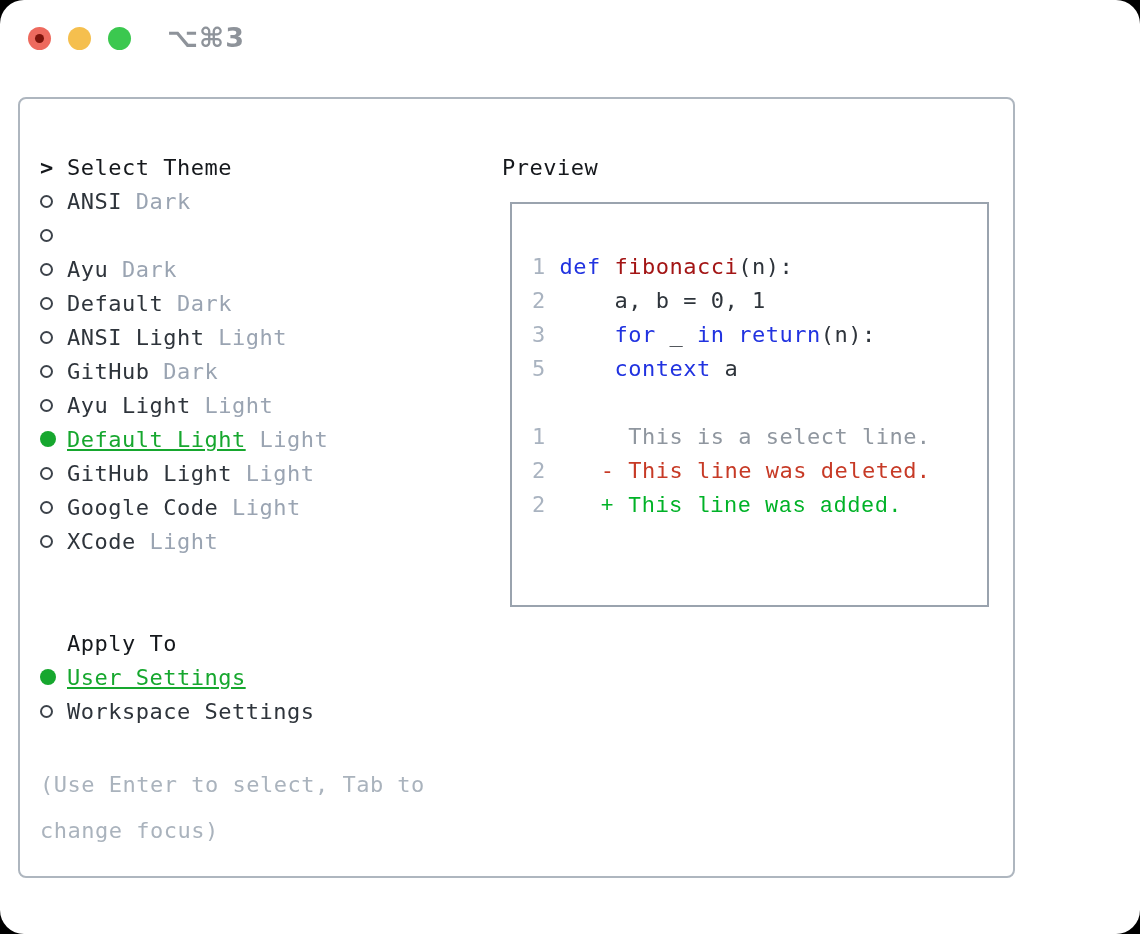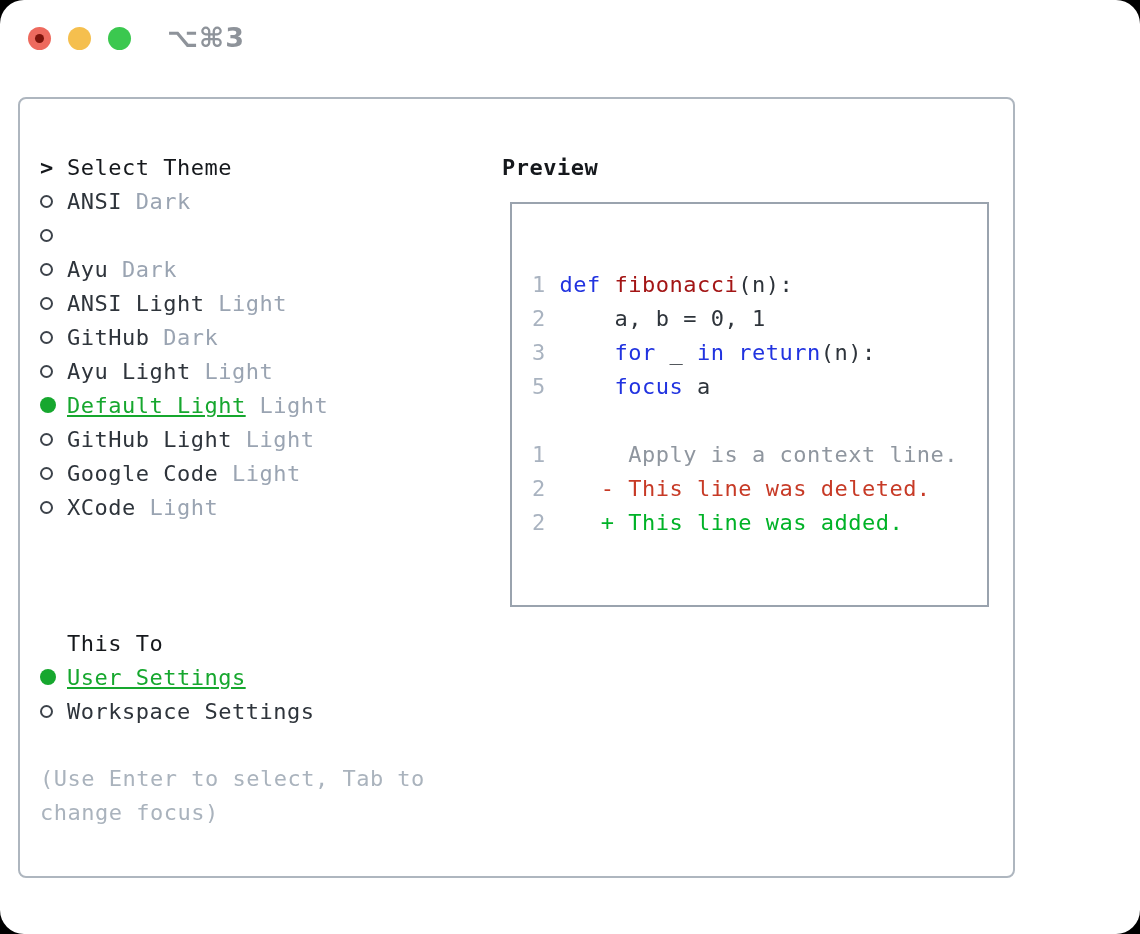--- a/index.html
+++ b/index.html
@@ -31,32 +31,32 @@
   .marker{display:flex;align-items:center;justify-content:flex-start;width:27px;flex:0 0 27px;}
   .chev{font-weight:bold;color:var(--hdr);}
   .hdr{font-weight:normal;color:var(--hdr);}
   .circle{width:13px;height:13px;border:2px solid #3d434b;border-radius:50%;}
   .circle.sel{width:16px;height:16px;border:none;background:var(--green);}
   .sfx{color:var(--sfx);}
   .sel-label .nm{color:var(--green);text-decoration:underline;}
 
   .left-col{position:absolute;left:20px;top:51px;}
   .apply-col{position:absolute;left:20px;top:527px;}
-  .hint{position:absolute;left:20px;top:663px;width:420px;font-size:22px;line-height:34px;letter-spacing:.5px;color:var(--hint);}
+  .hint{position:absolute;left:20px;top:663px;width:420px;font-size:22px;line-height:46px;letter-spacing:.5px;color:var(--hint);}
 
-  .preview-title{position:absolute;left:482px;top:51px;height:34px;display:flex;align-items:center;font-size:22px;font-weight:bold;letter-spacing:.5px;color:var(--hdr);}
-  .preview-box{position:absolute;left:490px;top:103px;width:479px;height:405px;border:2px solid var(--pborder);background:#fff;padding:68px 0 0 20px;overflow:hidden;}
+  .preview-title{position:absolute;left:482px;top:51px;height:34px;display:flex;align-items:center;font-size:22px;font-weight:normal;letter-spacing:.5px;color:var(--hdr);}
+  .preview-box{position:absolute;left:490px;top:103px;width:479px;height:405px;border:2px solid var(--pborder);background:#fff;padding:50px 0 0 20px;overflow:hidden;}
   .code-line{height:34px;font-size:22px;letter-spacing:.5px;white-space:pre;color:var(--txt);}
   .c-num{color:var(--num);}
   .c-kw{color:var(--kw);}
   .c-fn{color:var(--fn);}
   .c-plain{color:var(--txt);}
   .c-ctx{color:var(--ctx);}
   .c-del{color:var(--del);}
-  .c-add{color:var(--add);}
+  .c-add{color:var(--add);font-family:Liberation Mono, monospace;}
 </style>
 </head>
 <body>
 
 <div class="window">
 
   <div class="titlebar">
     <div class="light red">
       <span class="dot"></span>
     </div>
@@ -69,51 +69,52 @@
 
     <div class="left-col">
       <div class="row">
         <span class="marker chev">&gt;</span>
         <span class="hdr">Select Theme</span>
       </div>
       <div id="theme-items">
           <div class="row"><span class="marker"><span class="circle"></span></span><span class="label"><span class="nm">ANSI</span><span class="sfx"> Dark</span></span></div>
           <div class="row"><span class="marker"><span class="circle"></span></span></div>
           <div class="row"><span class="marker"><span class="circle"></span></span><span class="label"><span class="nm">Ayu</span><span class="sfx"> Dark</span></span></div>
+          <div class="row"><span class="marker"><span class="circle"></span></span><span class="label"><span class="nm">Default</span><span class="sfx"> Dark</span></span></div>
           <div class="row"><span class="marker"><span class="circle"></span></span><span class="label"><span class="nm">ANSI Light</span><span class="sfx"> Light</span></span></div>
           <div class="row"><span class="marker"><span class="circle"></span></span><span class="label"><span class="nm">GitHub</span><span class="sfx"> Dark</span></span></div>
           <div class="row"><span class="marker"><span class="circle"></span></span><span class="label"><span class="nm">Ayu Light</span><span class="sfx"> Light</span></span></div>
           <div class="row"><span class="marker"><span class="circle sel"></span></span><span class="label sel-label"><span class="nm">Default Light</span><span class="sfx"> Light</span></span></div>
           <div class="row"><span class="marker"><span class="circle"></span></span><span class="label"><span class="nm">GitHub Light</span><span class="sfx"> Light</span></span></div>
           <div class="row"><span class="marker"><span class="circle"></span></span><span class="label"><span class="nm">Google Code</span><span class="sfx"> Light</span></span></div>
           <div class="row"><span class="marker"><span class="circle"></span></span><span class="label"><span class="nm">XCode</span><span class="sfx"> Light</span></span></div>
         </div>
     </div>
 
     <div class="apply-col">
       <div class="row">
         <span class="marker"></span>
-        <span class="hdr">This To</span>
+        <span class="hdr">Apply To</span>
       </div>
       <div id="apply-items">
           <div class="row"><span class="marker"><span class="circle sel"></span></span><span class="label sel-label"><span class="nm">User Settings</span></span></div>
           <div class="row"><span class="marker"><span class="circle"></span></span><span class="label"><span class="nm">Workspace Settings</span></span></div>
         </div>
     </div>
 
     <div class="hint">(Use Enter to select, Tab to change focus)</div>
 
     <div class="preview-title">Preview</div>
     <div class="preview-box">
       <div id="code-lines">
           <div class="code-line"><span class="c-num">1 </span><span class="c-kw">def</span><span class="c-plain"> </span><span class="c-fn">fibonacci</span><span class="c-plain">(n):</span></div>
           <div class="code-line"><span class="c-num">2 </span><span class="c-plain">    a, b = 0, 1</span></div>
           <div class="code-line"><span class="c-num">3 </span><span class="c-plain">    </span><span class="c-kw">for</span><span class="c-plain"> _ </span><span class="c-kw">in</span><span class="c-plain"> </span><span class="c-kw">return</span><span class="c-plain">(n):</span></div>
-          <div class="code-line"><span class="c-num">5 </span><span class="c-plain">    </span><span class="c-kw">focus</span><span class="c-plain"> a</span></div>
+          <div class="code-line"><span class="c-num">5 </span><span class="c-plain">    </span><span class="c-kw">context</span><span class="c-plain"> a</span></div>
           <div class="code-line"></div>
-          <div class="code-line"><span class="c-num">1 </span><span class="c-ctx">     Apply is a context line.</span></div>
+          <div class="code-line"><span class="c-num">1 </span><span class="c-ctx">     This is a select line.</span></div>
           <div class="code-line"><span class="c-num">2 </span><span class="c-del">   - This line was deleted.</span></div>
           <div class="code-line"><span class="c-num">2 </span><span class="c-add">   + This line was added.</span></div>
         </div>
     </div>
 
   </div>
 </div>
 
 </body></html>

